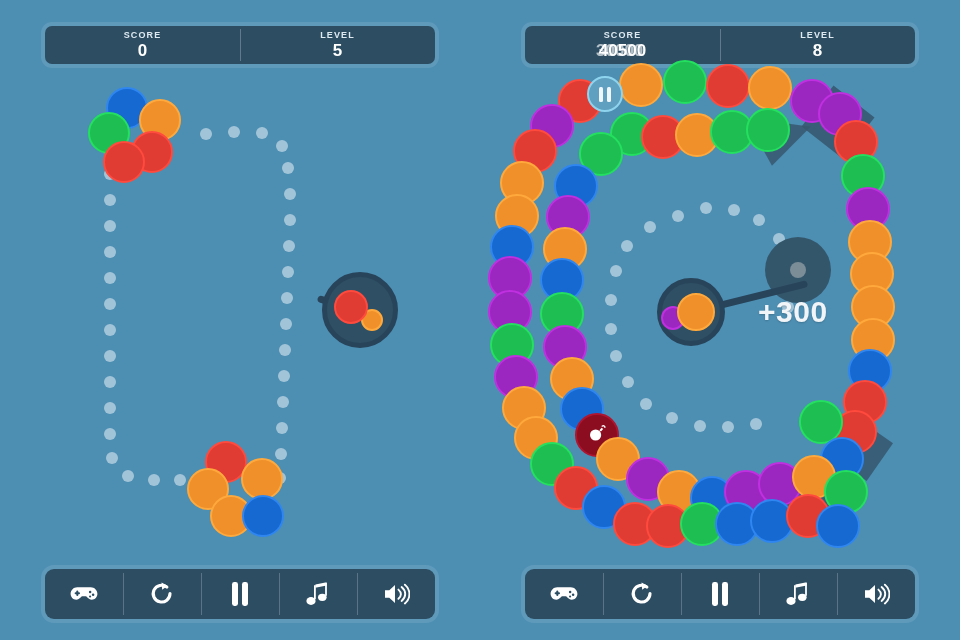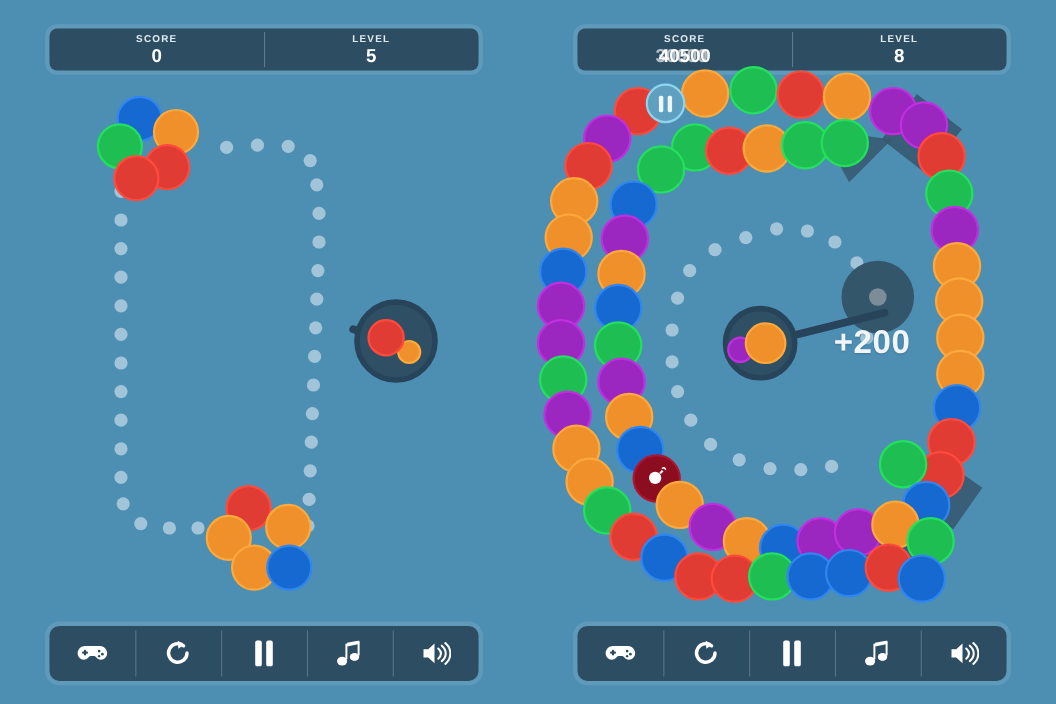--- a/index.html
+++ b/index.html
@@ -446,21 +446,21 @@
         <div class="ball" style="left: 292px; top: 457px; width: 44px; height: 44px; background: rgb(23, 105, 210); border: 2.5px solid rgb(47, 134, 240);"></div>
         <div class="ball" style="left: 328px; top: 452px; width: 44px; height: 44px; background: rgb(224, 60, 52); border: 2.5px solid rgb(255, 74, 61);"></div>
         <div class="ball" style="left: 358px; top: 462px; width: 44px; height: 44px; background: rgb(23, 105, 210); border: 2.5px solid rgb(47, 134, 240);"></div>
         <div class="hole" style="left: 318px; top: 206px; width: 66px; height: 66px;">
           <div class="core"></div>
         </div>
         <div class="aimline" style="left: 211px; top: 244.5px; width: 120px; transform: rotate(-14deg);"></div>
         <div class="shooter" style="left: 211px; top: 248px; width: 68px; height: 68px;"></div>
         <div class="ball" style="left: 193px; top: 254px; width: 24px; height: 24px; background: rgb(155, 39, 192); border: 2.5px solid rgb(192, 47, 224);"></div>
         <div class="ball" style="left: 216px; top: 248px; width: 38px; height: 38px; background: rgb(240, 144, 43); border: 2.5px solid rgb(255, 169, 60);"></div>
-        <div class="score-pop" style="left: 278px; top: 248px;">+200</div>
+        <div class="score-pop" style="left: 278px; top: 248px;">+300</div>
         <div class="pause-circle" style="left: 125px; top: 30px;">
           <i></i>
           <i></i>
         </div>
       </div>
 
     <div class="toolbar" id="toolbar-right">
         <div class="tool-btn" title="Menu">
           <span>
             <svg width="30" height="20" viewBox="0 0 30 20" fill="#fff">

